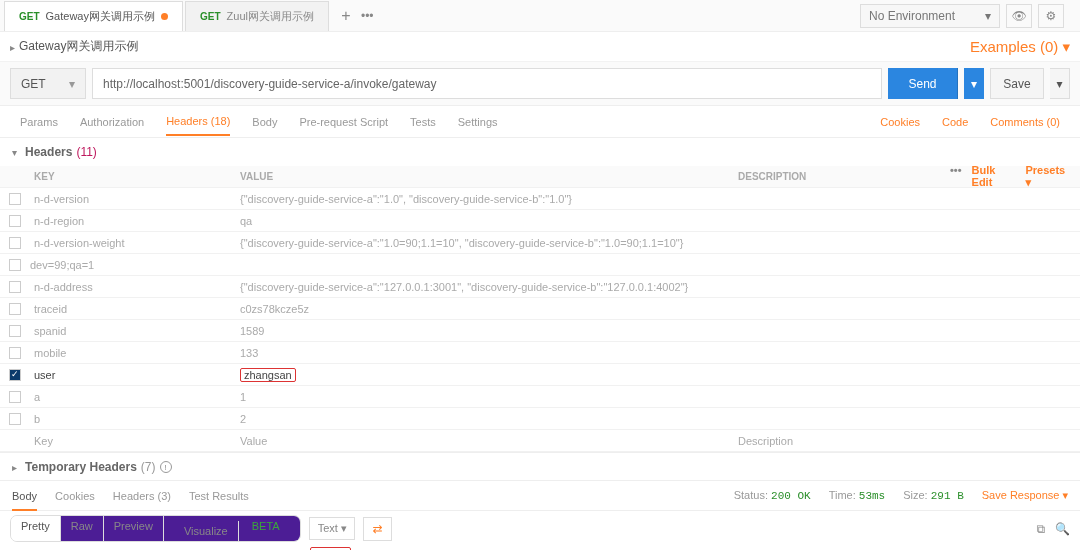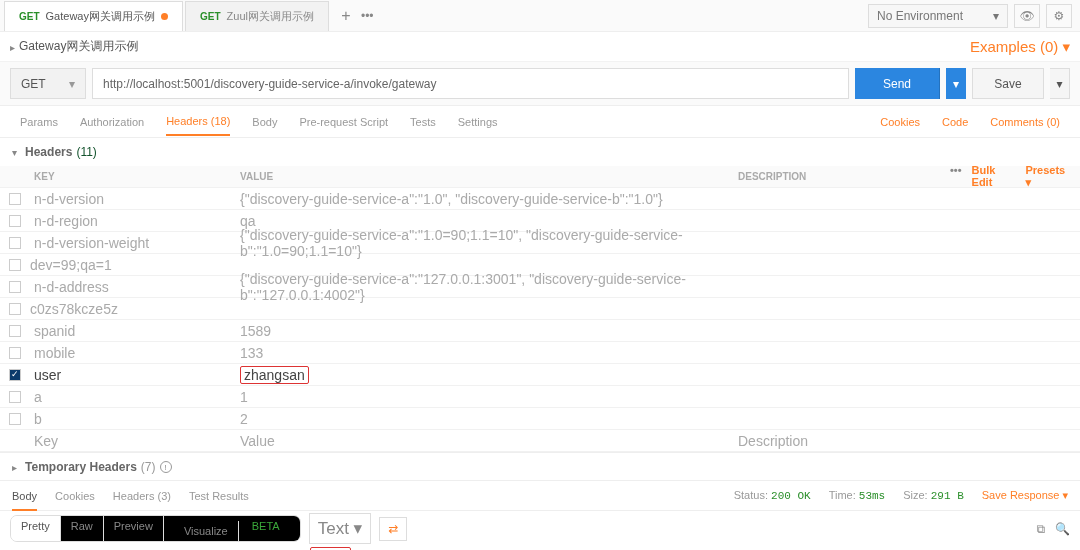--- a/index.html
+++ b/index.html
@@ -4,40 +4,40 @@
 <style>
 * { margin: 0; padding: 0; box-sizing: border-box; font-family: Arial, sans-serif; }
 body { width: 1080px; height: 550px; background: #fff; font-size: 12px; color: #555; overflow: hidden; }
 .tabbar { height: 32px; background: #fafafa; display: flex; align-items: center; border-bottom: 1px solid #eee; padding-left: 4px; }
 .tab { height: 30px; padding: 0 14px; display: flex; align-items: center; gap: 6px; border-top: 1px solid #ddd; border-left: 1px solid #ddd; border-right: 1px solid #ddd; background: #fff; margin-right: 2px; font-size: 11px; }
 .tab.inactive { background: #f2f2f2; color: #888; }
 .method-get { color: #2a8f2a; font-weight: bold; font-size: 10px; }
 .dot { width: 7px; height: 7px; background: #ff7f27; border-radius: 50%; }
 .tab-plus { width: 30px; text-align: center; color: #888; font-size: 16px; }
 .tab-more { color: #888; }
-.envbar { position: absolute; right: 8px; top: 4px; display: flex; gap: 6px; align-items: center; }
+.envbar { position: absolute; right: 16px; top: 4px; display: flex; gap: 6px; align-items: center; }
 .env-select { width: 140px; height: 24px; border: 1px solid #ddd; background: #f7f7f7; display: flex; align-items: center; padding: 0 8px; color: #777; justify-content: space-between; }
 .icon-btn { width: 26px; height: 24px; border: 1px solid #ddd; display: flex; align-items: center; justify-content: center; color: #888; }
 .titlebar { height: 30px; padding: 0 10px; display: flex; align-items: center; color: #666; border-bottom: 1px solid #f2f2f2; }
 .examples { margin-left: auto; color: #ff7f27; font-size: 15px; }
 .urlbar { height: 44px; padding: 6px 10px; display: flex; gap: 6px; background: #fafafa; border-bottom: 1px solid #eee; }
 .method-dd { width: 76px; border: 1px solid #ddd; background: #f2f2f2; display: flex; align-items: center; padding: 0 10px; color: #555; }
 .url-input { flex: 1; border: 1px solid #ddd; padding: 0 10px; display: flex; align-items: center; color: #666; background: #fff; }
-.send-btn { width: 85px; background: #2b86e0; color: #fff; display: flex; align-items: center; justify-content: center; font-weight: 500; border-right: 1px solid rgba(0,0,0,.15); }
+.send-btn { width: 70px; background: #2b86e0; color: #fff; display: flex; align-items: center; justify-content: center; font-weight: 500; border-right: 1px solid rgba(0,0,0,.15); }
 .send-dd { width: 20px; background: #2b86e0; color: #fff; display: flex; align-items: center; justify-content: center; }
-.save-btn { width: 72px; border: 1px solid #ddd; background: #f5f5f5; display: flex; align-items: center; justify-content: center; }
+.save-btn { width: 54px; border: 1px solid #ddd; background: #f5f5f5; display: flex; align-items: center; justify-content: center; }
 .save-dd { width: 20px; border: 1px solid #ddd; border-left: none; background: #f5f5f5; display: flex; align-items: center; justify-content: center; }
 .reqtabs { height: 32px; display: flex; align-items: center; gap: 22px; padding: 0 20px; border-bottom: 1px solid #eee; color: #999; font-size: 11px; }
 .reqtabs .active { color: #ff7f27; border-bottom: 2px solid #ff7f27; padding-bottom: 7px; margin-bottom: -8px; }
 .reqtabs .spacer { flex: 1; }
 .rt-link { color: #ff7f27; }
 .section-hdr { height: 28px; padding: 0 12px; display: flex; align-items: center; color: #666; gap: 4px; }
 .caret::before { content: '▾'; color: #888; margin-right: 4px; font-size: 10px; }
 .caret-r::before { content: '▸'; color: #888; margin-right: 4px; font-size: 10px; }
-.grid-head, .grid-row { display: flex; align-items: center; height: 22px; border-bottom: 1px solid #f1f1f1; font-size: 14px; }
+.grid-head, .grid-row { display: flex; align-items: center; height: 22px; border-bottom: 1px solid #f1f1f1; font-size: 11px; }
 .grid-head { background: #fafafa; color: #888; font-weight: bold; font-size: 10px; }
 .col-cb { width: 30px; display: flex; justify-content: center; }
 .col-key { width: 210px; padding-left: 4px; color: #aaa; }
 .col-val { width: 498px; color: #aaa; }
 .col-desc { flex: 1; color: #aaa; }
 .col-actions { width: 130px; display: flex; gap: 10px; justify-content: flex-end; padding-right: 10px; color: #ff7f27; font-size: 11px; }
 .cb { width: 12px; height: 12px; border: 1px solid #ccc; display: inline-block; }
 .cb.checked { background: #0a3a6b; position: relative; }
 .cb.checked::after { content: '✓'; color: #fff; font-size: 9px; position: absolute; left: 1px; top: -1px; }
 .grid-row.active .col-key, .grid-row.active .col-val { color: #444; }
@@ -46,23 +46,23 @@
 .response-bar { height: 30px; border-top: 1px solid #eee; display: flex; align-items: center; padding: 0 12px; gap: 18px; color: #999; font-size: 11px; }
 .response-bar .active { color: #555; position: relative; }
 .response-bar .active::after { content: ''; position: absolute; left: 0; right: 0; bottom: -9px; height: 2px; background: #ff7f27; }
 .response-bar .sp { flex: 1; }
 .green { color: #2a8f2a; font-family: Liberation Mono, monospace; }
 .viewer-bar { height: 36px; border-top: 1px solid #eee; display: flex; align-items: center; padding: 0 10px; gap: 8px; color: #888; }
 .pill-group { display: flex; border: 1px solid #ddd; border-radius: 7px; overflow: hidden; }
 .pill-group span { padding: 4px 10px; border-right: 1px solid #ddd; font-size: 11px; }
 .pill-group span:last-child { border-right: none; }
 .pill-group .sel { background: #fff; color: #555; }
-.pill-group span:not(.sel) { background: #000000; }
+.pill-group span:not(.sel) { background: #4c1d95; }
 .beta { color: #3aa83a; font-size: 8px; vertical-align: super; }
-.txt-dd { border: 1px solid #ddd; padding: 4px 8px; display: flex; align-items: center; gap: 4px; font-size: 17px; }
+.txt-dd { border: 1px solid #ddd; padding: 4px 8px; display: flex; align-items: center; gap: 4px; font-size: 11px; }
 .wrap-icn { border: 1px solid #ddd; padding: 4px 8px; color: #ff7f27; }
 .rt-icons { display: flex; gap: 10px; color: #888; }
 .code-line { display: flex; font-family: 'Courier New', monospace; font-size: 11px; color: #666; padding: 2px 10px; align-items: center; }
 .ln { width: 24px; text-align: right; color: #aaa; margin-right: 14px; }
 .code-hl { border: 1.5px solid #d33; padding: 0 2px; border-radius: 2px; }
 </style>
 </head>
 <body>
 
 <div class="tabbar">
@@ -116,21 +116,21 @@
   <span>Settings</span>
   <span class="spacer"></span>
   <span class="rt-link">Cookies</span>
   <span class="rt-link">Code</span>
   <span class="rt-link">Comments (0)</span>
 </div>
 
 <div class="section-hdr">
   <span class="caret"></span>
   <b>Headers</b>
-  <span style="color:#14532d">(11)</span>
+  <span style="color:#be185d">(11)</span>
 </div>
 
 <div class="grid-head">
   <div class="col-cb"></div>
   <div class="col-key">KEY</div>
   <div class="col-val">VALUE</div>
   <div class="col-desc">DESCRIPTION</div>
   <div class="col-actions">
     <span style="color:#888">•••</span>
     <span>Bulk Edit</span>
@@ -175,20 +175,21 @@
         <span class="cb"></span>
       </div>
       <div class="col-key">n-d-address</div>
       <div class="col-val">{"discovery-guide-service-a":"127.0.0.1:3001", "discovery-guide-service-b":"127.0.0.1:4002"}</div>
       <div class="col-desc"></div>
     </div>
     <div class="grid-row">
       <div class="col-cb">
         <span class="cb"></span>
       </div>
+      <div class="col-key">traceid</div>
       <div class="col-val">c0zs78kcze5z</div>
       <div class="col-desc"></div>
     </div>
     <div class="grid-row">
       <div class="col-cb">
         <span class="cb"></span>
       </div>
       <div class="col-key">spanid</div>
       <div class="col-val">1589</div>
       <div class="col-desc"></div>

